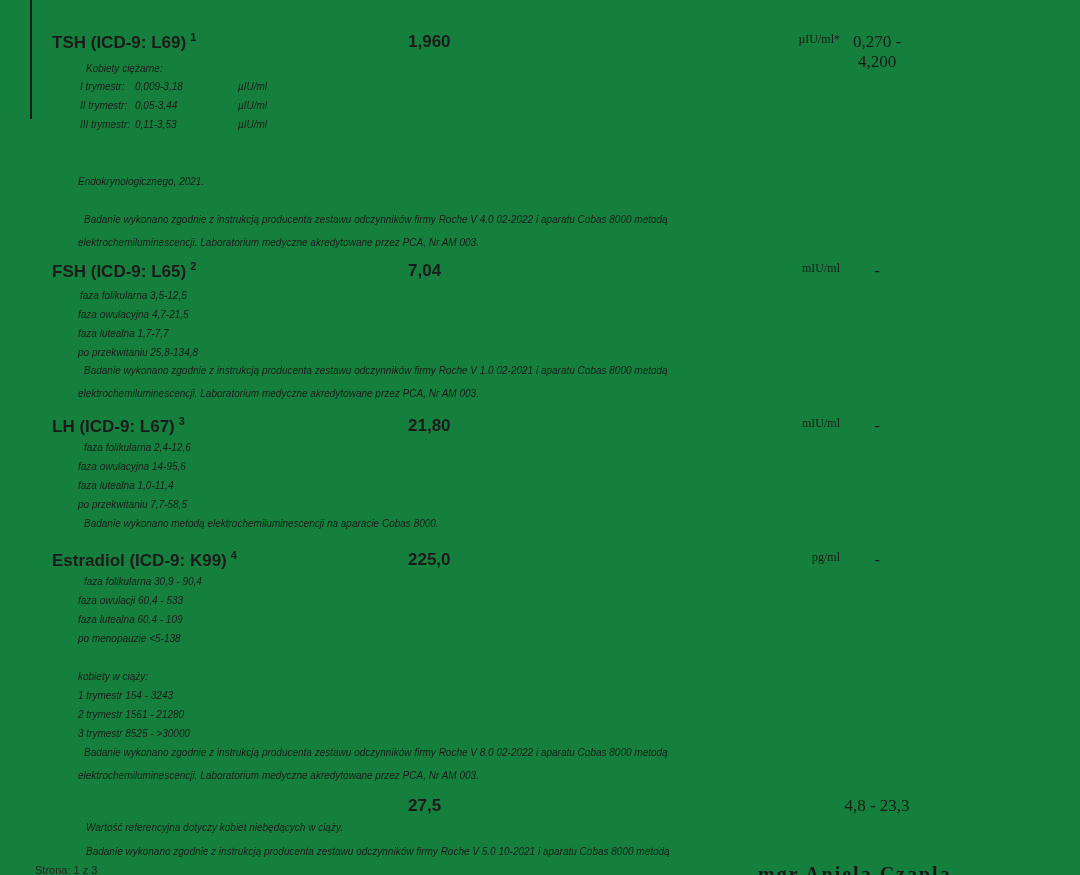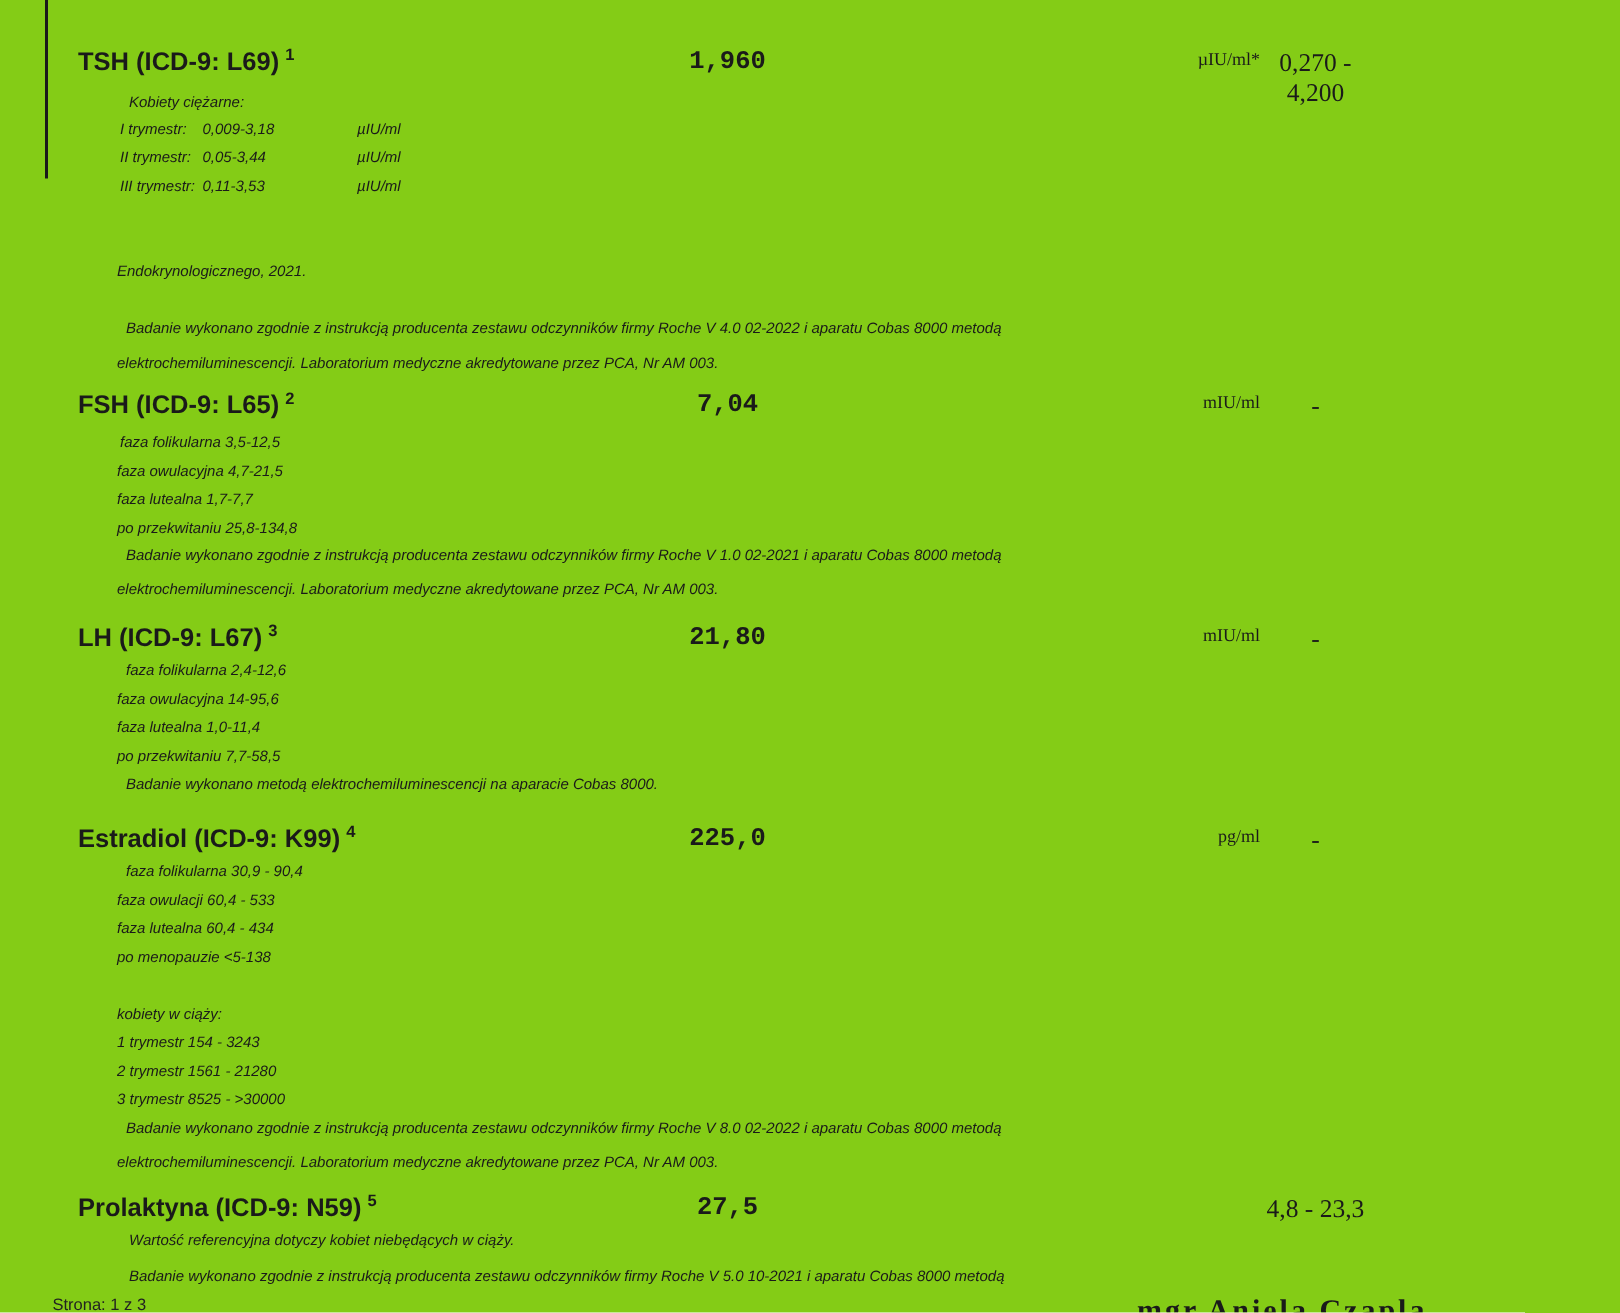--- a/index.html
+++ b/index.html
@@ -1,23 +1,23 @@
 <!DOCTYPE html>
 <html><head>
 <meta charset="utf-8">
 <style>
   html,body{margin:0;padding:0;background:#ffffff;}
-  .page{position:relative;width:1080px;height:875px;background:#84cc16;overflow:hidden;
+  .page{position:relative;width:1080px;height:875px;background:#15803d;overflow:hidden;
         color:#1a1a1a;font-family:"Liberation Sans",sans-serif;}
   .vline{position:absolute;left:30px;top:0;width:2px;height:119px;background:#1a1a1a;}
   .row{position:absolute;left:0;right:0;height:22px;}
   .tname{position:absolute;left:52px;top:0;font-weight:bold;font-size:17px;white-space:nowrap;}
   .tname sup{font-size:11px;font-weight:bold;margin-left:4px;}
-  .tval{position:absolute;left:420px;top:1px;width:130px;text-align:center;
-        font-family:Liberation Mono, monospace;font-weight:bold;font-size:17px;}
+  .tval{position:absolute;left:408px;top:1px;width:130px;text-align:left;
+        font-family:Liberation Sans, sans-serif;font-weight:bold;font-size:17px;}
   .tunit{position:absolute;left:550px;top:1px;width:290px;text-align:right;
         font-family:"Liberation Serif",serif;font-size:12px;}
   .trange{position:absolute;left:838px;top:1px;width:78px;text-align:center;
         font-family:"Liberation Serif",serif;font-size:17px;}
   .sub{position:absolute;font-style:italic;font-size:10px;line-height:17px;white-space:nowrap;}
   .tl{display:inline-block;width:55px;font-style:italic;}
   .trg{display:inline-block;width:103px;}
   .page-num{position:absolute;top:864px;left:35px;font-size:11px;color:#222;white-space:nowrap;}
   .sig{position:absolute;top:863px;left:758px;font-family:"Liberation Serif",serif;
        font-weight:bold;font-size:20px;letter-spacing:2px;white-space:nowrap;}
@@ -74,31 +74,30 @@
   <div class="sub" style="top:515px;left:84px">Badanie wykonano metodą elektrochemiluminescencji na aparacie Cobas 8000.</div>
 
   <div class="row" style="top:549px">
     <span class="tname"><span>Estradiol (ICD-9: K99)</span><sup>4</sup></span>
     <span class="tval">225,0</span>
     <span class="tunit">pg/ml</span>
     <span class="trange">-</span>
   </div>
   <div class="sub" style="top:573px;left:84px">faza folikularna 30,9 - 90,4</div>
   <div class="sub" style="top:592px;left:78px">faza owulacji 60,4 - 533</div>
-  <div class="sub" style="top:611px;left:78px">faza lutealna 60,4 - 434</div>
+  <div class="sub" style="top:611px;left:78px">faza lutealna 60,4 - 109</div>
   <div class="sub" style="top:630px;left:78px">po menopauzie &lt;5-138</div>
   <div class="sub" style="top:668px;left:78px">kobiety w ciąży:</div>
   <div class="sub" style="top:687px;left:78px">1 trymestr 154 - 3243</div>
   <div class="sub" style="top:706px;left:78px">2 trymestr 1561 - 21280</div>
   <div class="sub" style="top:725px;left:78px">3 trymestr 8525 - &gt;30000</div>
   <div class="sub" style="top:744px;left:84px">Badanie wykonano zgodnie z instrukcją producenta zestawu odczynników firmy Roche V 8.0 02-2022 i aparatu Cobas 8000 metodą</div>
   <div class="sub" style="top:767px;left:78px">elektrochemiluminescencji. Laboratorium medyczne akredytowane przez PCA, Nr AM 003.</div>
 
   <div class="row" style="top:795px">
-    <span class="tname"><span>Prolaktyna (ICD-9: N59)</span><sup>5</sup></span>
     <span class="tval">27,5</span>
     <span class="trange">4,8 - 23,3</span>
   </div>
   <div class="sub" style="top:819px;left:86px">Wartość referencyjna dotyczy kobiet niebędących w ciąży.</div>
   <div class="sub" style="top:843px;left:86px">Badanie wykonano zgodnie z instrukcją producenta zestawu odczynników firmy Roche V 5.0 10-2021 i aparatu Cobas 8000 metodą</div>
 
   <div class="page-num">Strona: 1 z 3</div>
   <div class="sig">mgr Aniela Czapla</div>
 </div>
 

